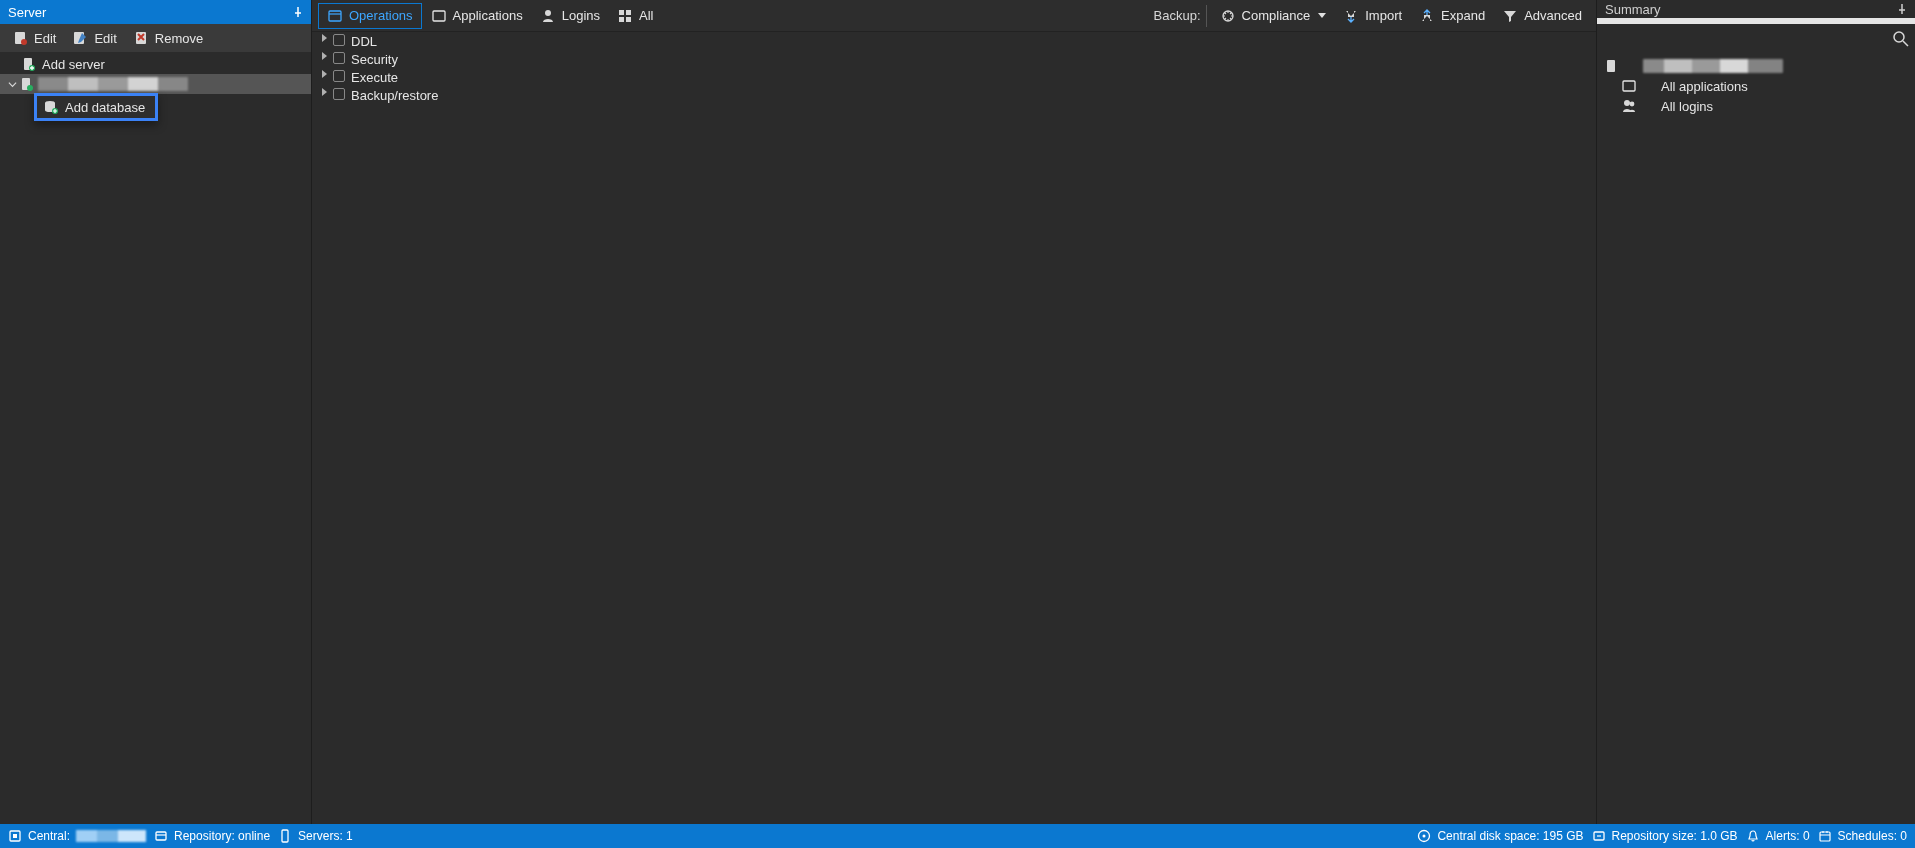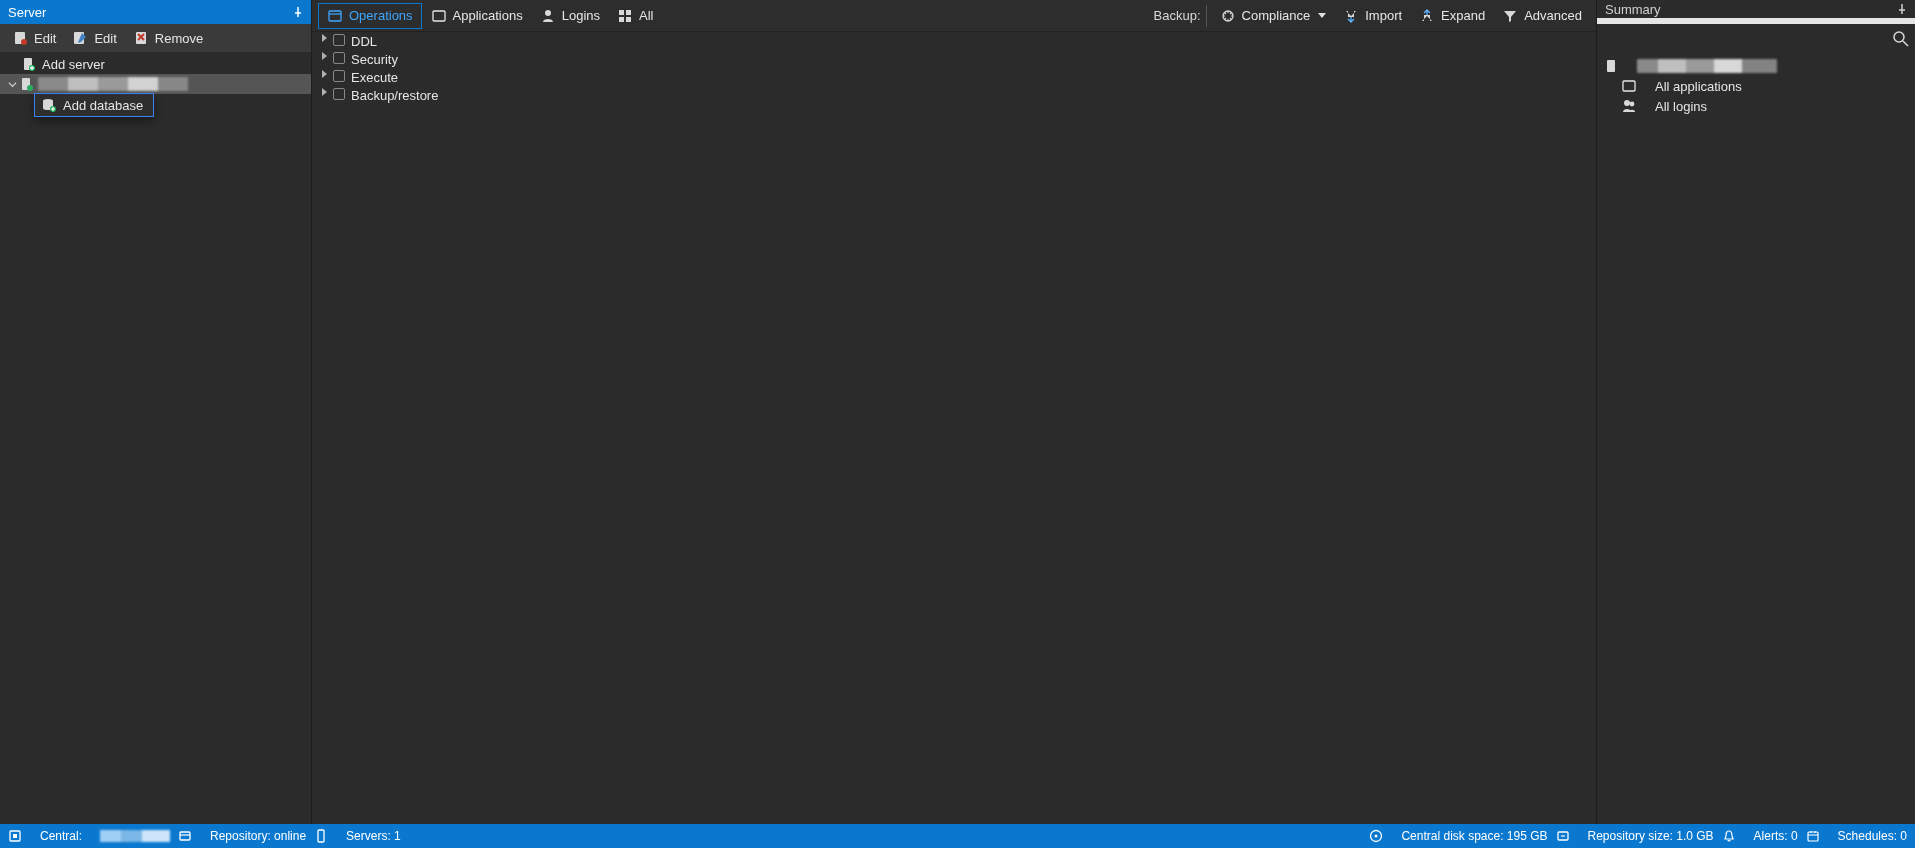--- a/index.html
+++ b/index.html
@@ -106,21 +106,21 @@
     margin-left: 4px;
     background: linear-gradient(90deg,#8a8a8a 0 20%,#bfbfbf 20% 40%,#9a9a9a 40% 60%,#d3d3d3 60% 80%,#878787 80% 100%);
     filter: blur(1px);
     border-radius: 1px;
   }
 
   .context-menu {
     position: absolute;
     left: 34px;
     top: 41px;
-    border: 1px solid #3b82f6;
+    border: 3px solid #3b82f6;
     background: #2e2e2e;
     padding: 0;
     box-shadow: 0 4px 10px rgba(0,0,0,0.4);
   }
   .context-menu .mi {
     display: flex;
     align-items: center;
     gap: 6px;
     padding: 3px 10px 3px 6px;
     white-space: nowrap;
@@ -211,21 +211,21 @@
     display: flex;
     align-items: center;
     justify-content: flex-end;
     padding: 0 6px;
   }
   .search-icon { cursor: pointer; }
   .summary-body { flex: 1 1 auto; padding: 2px 6px; }
   .summary-row {
     display: flex;
     align-items: center;
-    gap: 18px;
+    gap: 24px;
     height: 20px;
     cursor: pointer;
   }
   .summary-server-blur {
     width: 140px;
     height: 14px;
     background: linear-gradient(90deg,#8a8a8a 0 15%,#bfbfbf 15% 35%,#9a9a9a 35% 55%,#d8d8d8 55% 75%,#838383 75% 100%);
     filter: blur(1px);
     border-radius: 1px;
   }
@@ -237,21 +237,21 @@
     display: flex;
     align-items: center;
     color: #ffffff;
     font-size: 12px;
     padding: 0 8px;
     gap: 8px;
   }
   .statusbar .chunk {
     display: inline-flex;
     align-items: center;
-    gap: 18px;
+    gap: 6px;
   }
   .sb-blur {
     width: 70px;
     height: 12px;
     background: linear-gradient(90deg,#a0cff5 0 30%,#7bb7e6 30% 60%,#cde6fb 60% 100%);
     filter: blur(1px);
   }
   .statusbar .filler { flex: 1 1 auto; }
 
   

